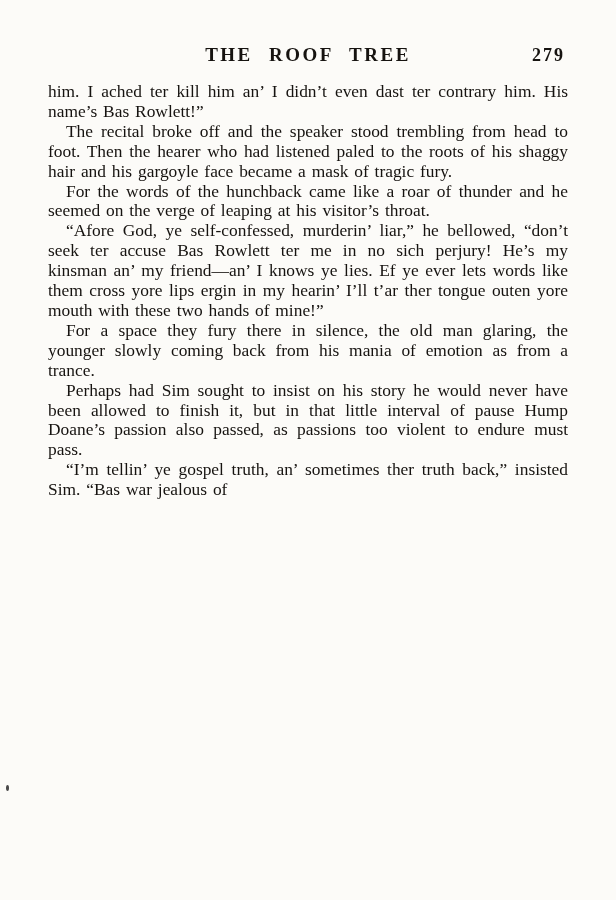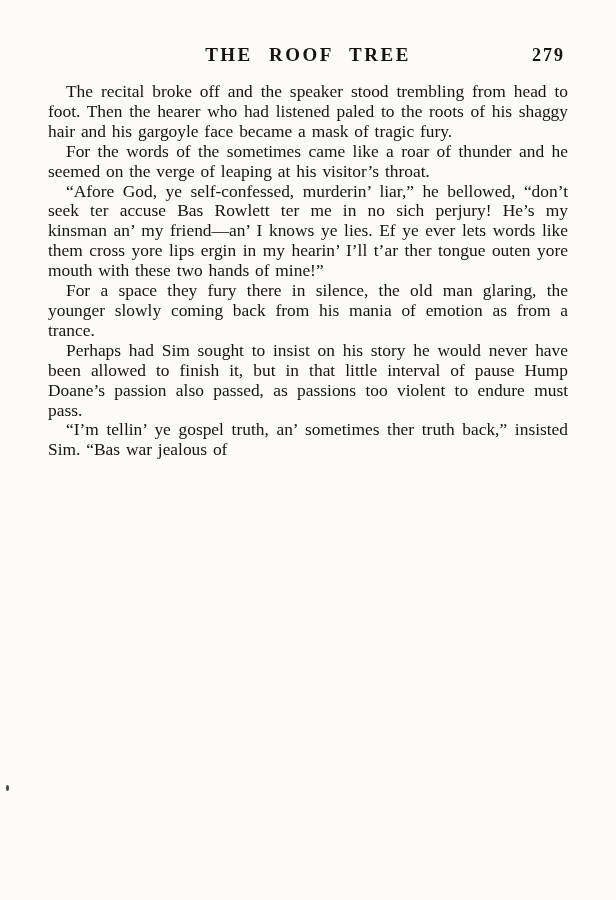--- a/index.html
+++ b/index.html
@@ -63,20 +63,21 @@
 
 <div class="page">
   <div class="artifact"></div>
 
   <div class="running-header">
     <span>THE ROOF TREE</span>
     <span class="page-number">279</span>
   </div>
 
   <div class="page-body">
+    <p class="noindent">him.  I ached ter kill him an’ I didn’t even dast ter contrary him.  His name’s Bas Rowlett!”</p>
     <p class="indent">The recital broke off and the speaker stood trembling from head to foot.  Then the hearer who had listened paled to the roots of his shaggy hair and his gargoyle face became a mask of tragic fury.</p>
-    <p class="indent">For the words of the sometimes came like a roar of thunder and he seemed on the verge of leaping at his visitor’s throat.</p>
+    <p class="indent">For the words of the hunchback came like a roar of thunder and he seemed on the verge of leaping at his visitor’s throat.</p>
     <p class="indent">“Afore God, ye self-confessed, murderin’ liar,” he bellowed, “don’t seek ter accuse Bas Rowlett ter me in no sich perjury!  He’s my kinsman an’ my friend—an’ I knows ye lies.  Ef ye ever lets words like them cross yore lips ergin in my hearin’ I’ll t’ar ther tongue outen yore mouth with these two hands of mine!”</p>
     <p class="indent">For a space they fury there in silence, the old man glaring, the younger slowly coming back from his mania of emotion as from a trance.</p>
     <p class="indent">Perhaps had Sim sought to insist on his story he would never have been allowed to finish it, but in that little interval of pause Hump Doane’s passion also passed, as passions too violent to endure must pass.</p>
     <p class="indent">“I’m tellin’ ye gospel truth, an’ sometimes ther truth back,” insisted Sim.  “Bas war jealous of</p>
   </div>
 </div>
 
 </body></html>

